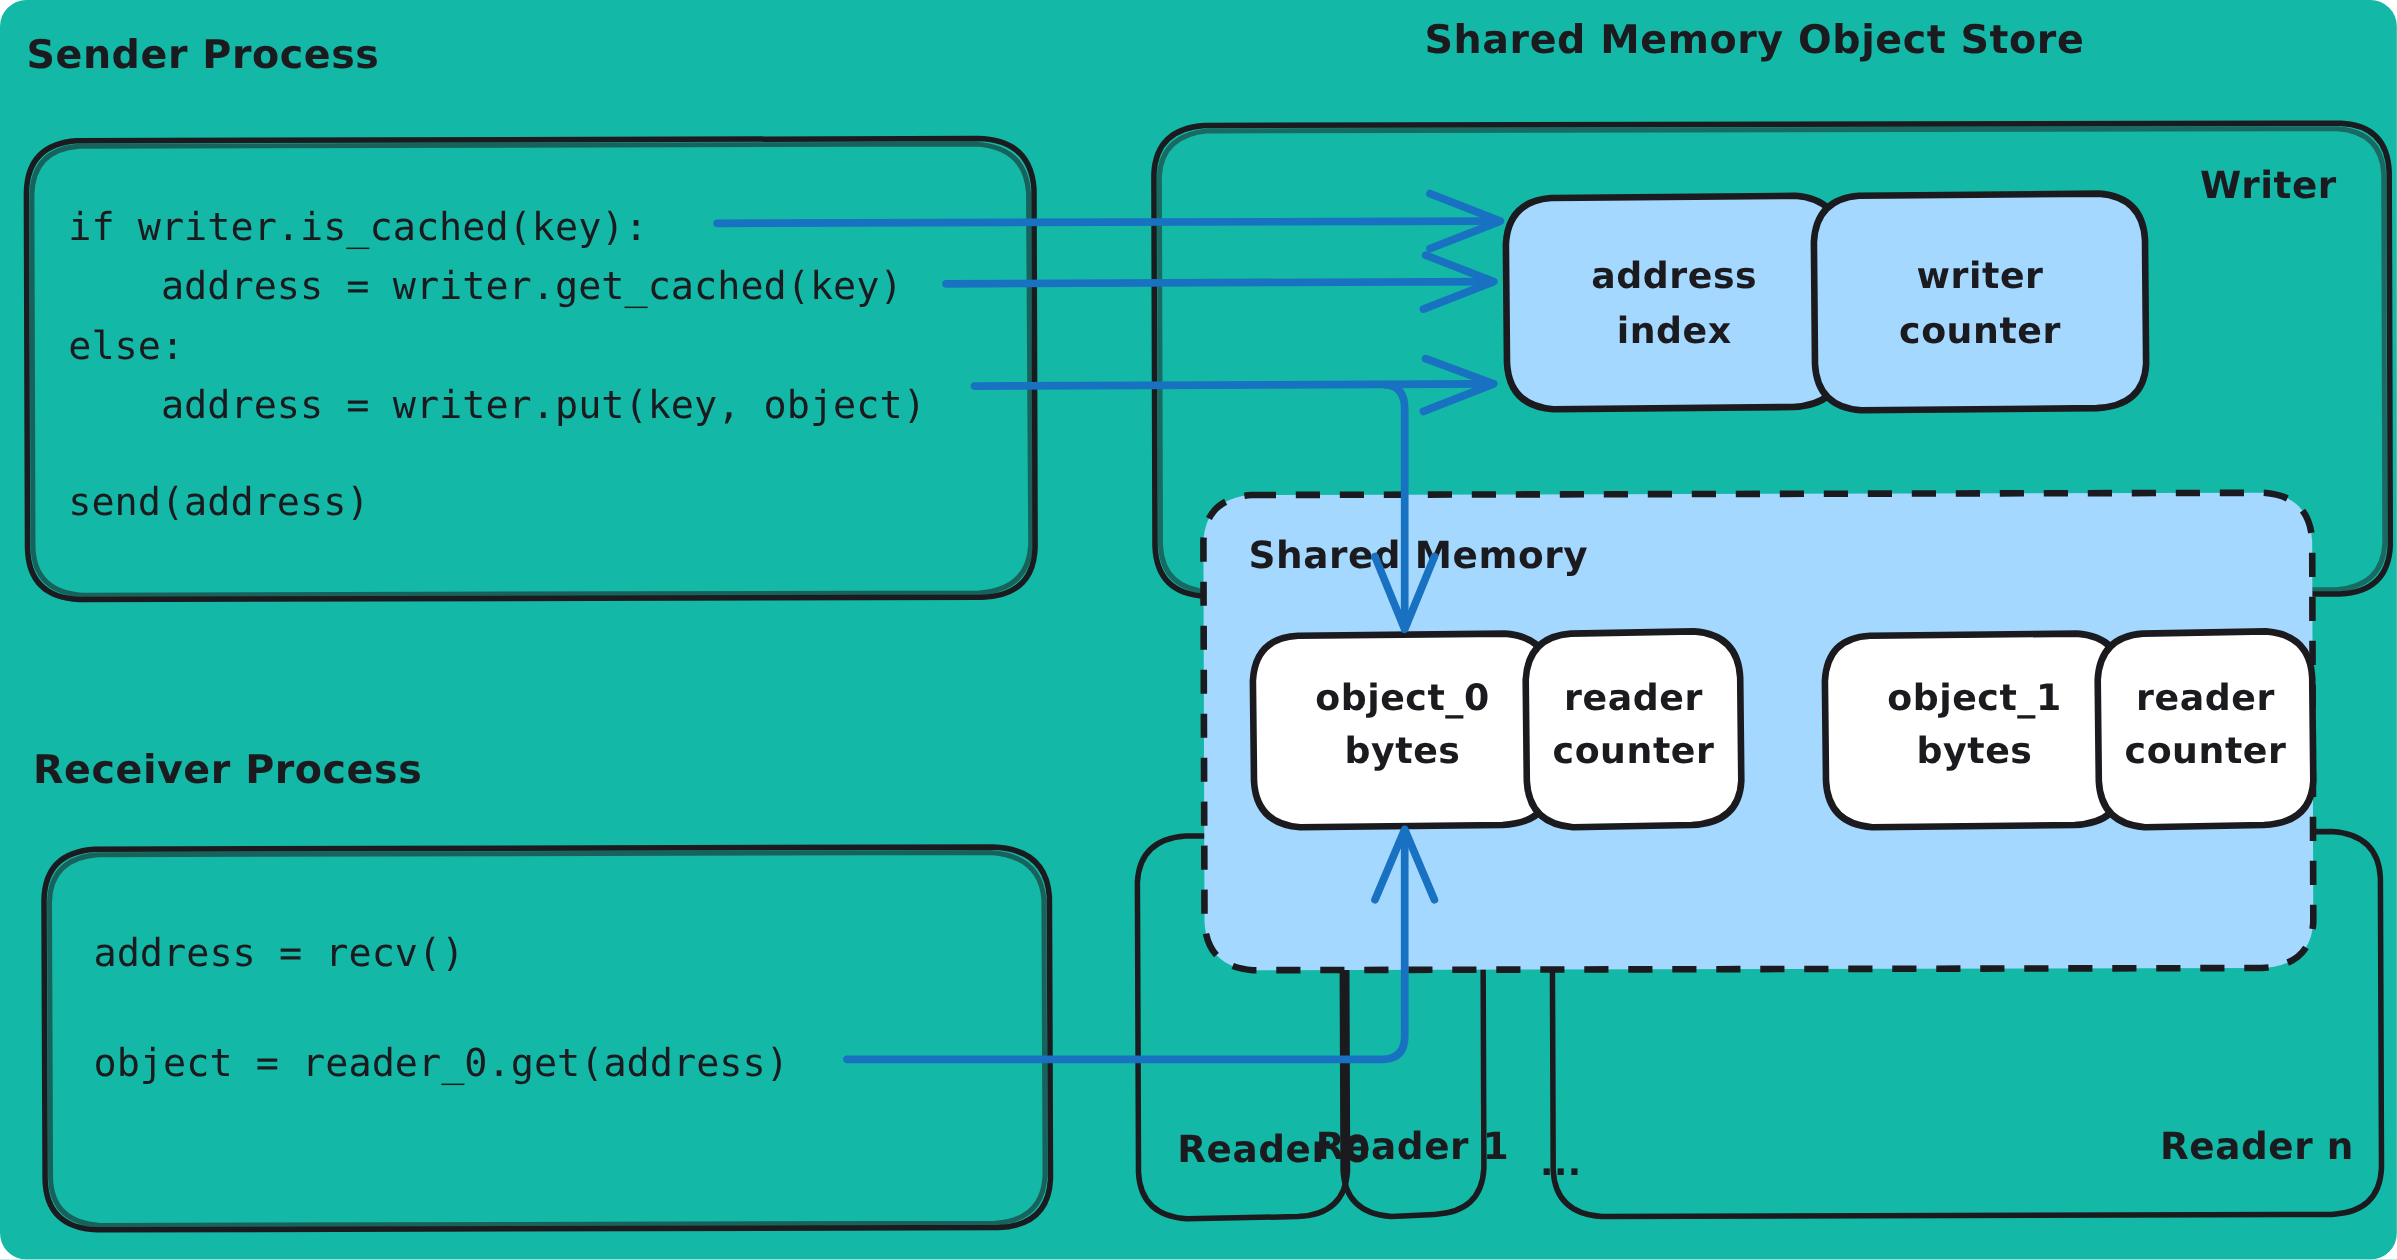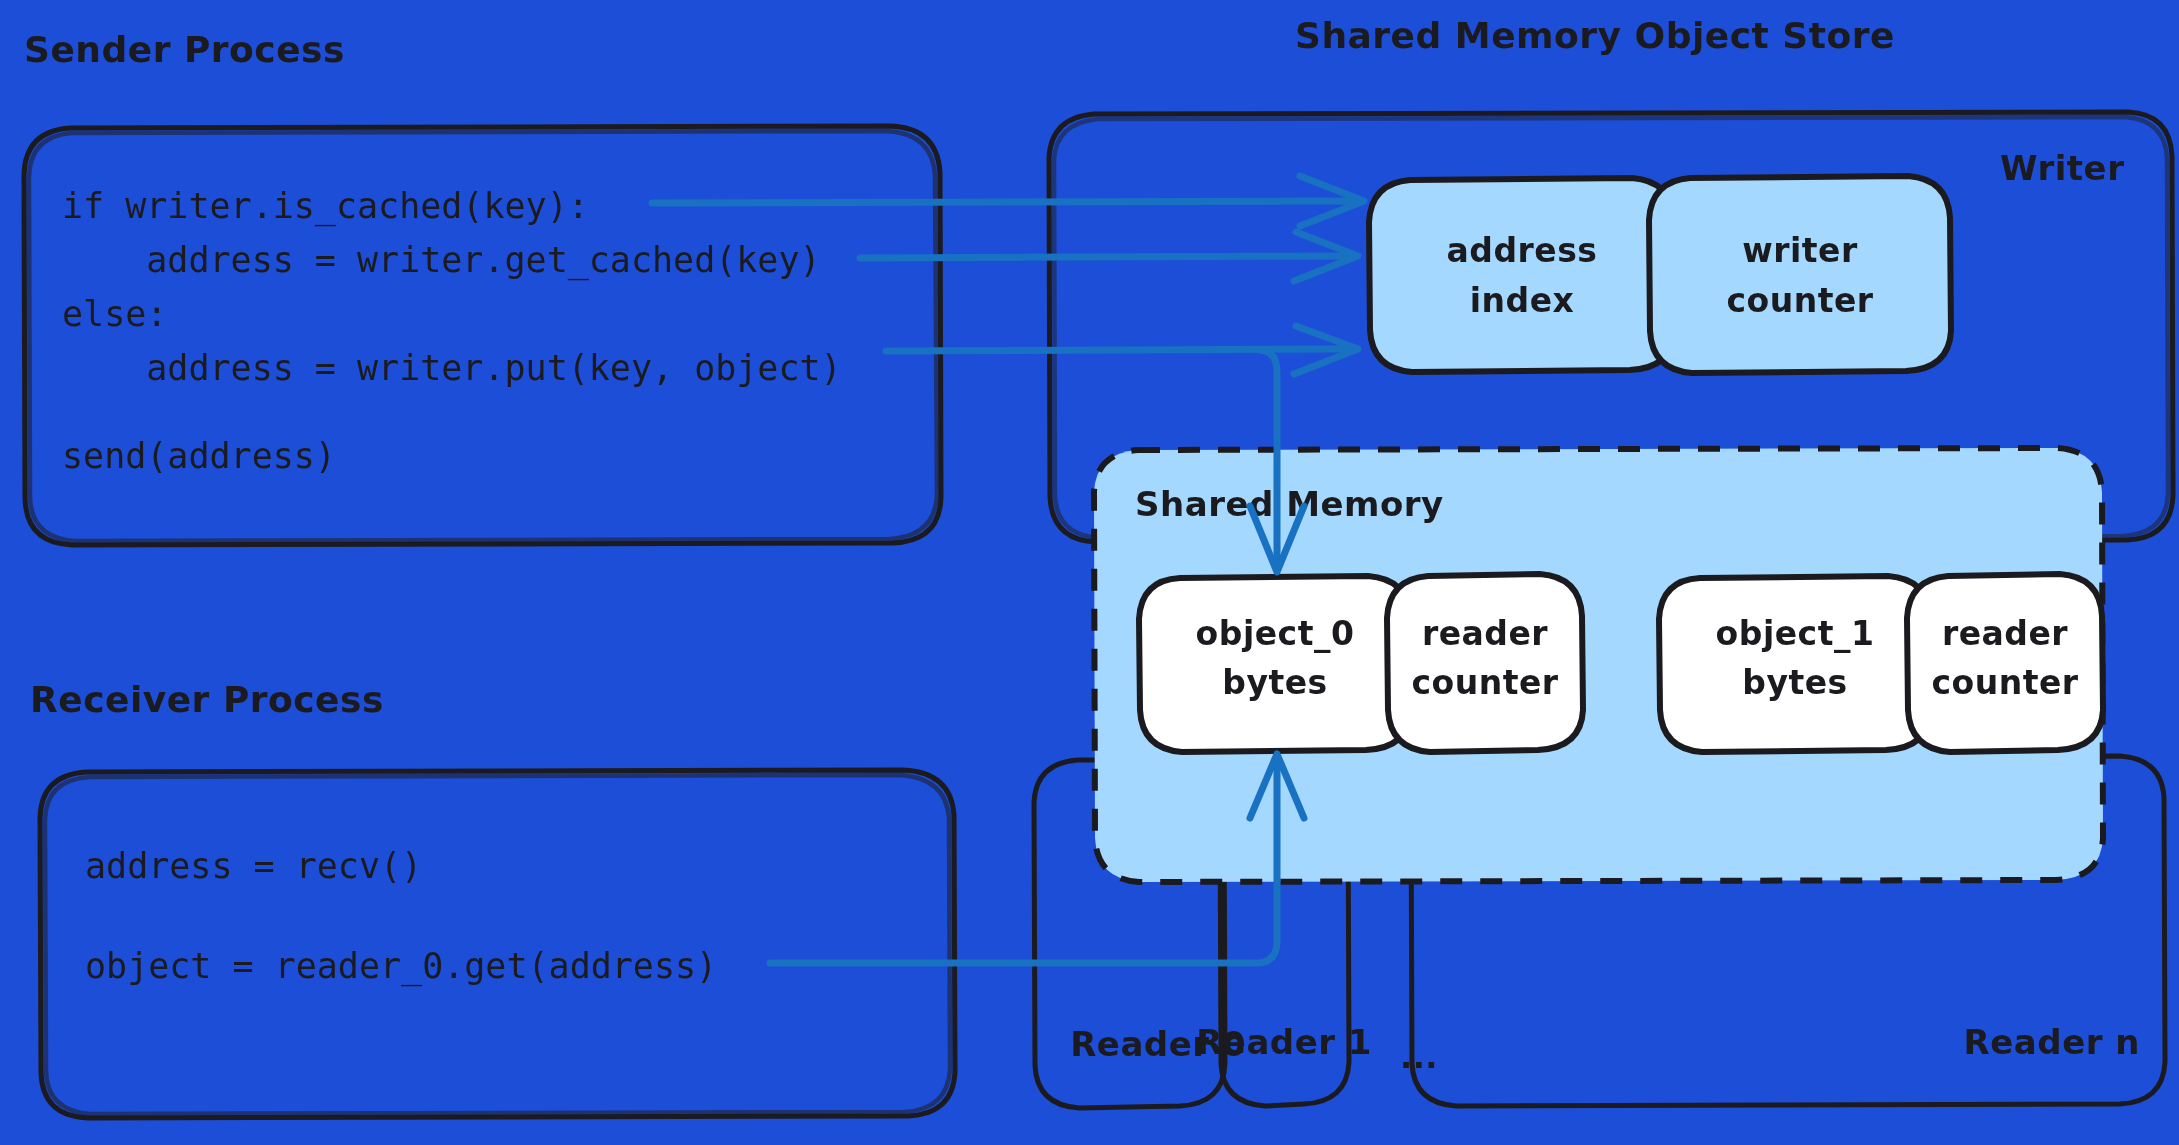--- a/index.html
+++ b/index.html
@@ -8,22 +8,23 @@
     padding: 0;
     background: #ffffff;
   }
   body {
     font-family: "DejaVu Sans", sans-serif;
   }
   #canvas {
     position: relative;
     width: 2179px;
     height: 1145px;
-    background: #1d4ed8;
+    background: #14b8a6;
     overflow: hidden;
+    border-radius: 24px;
   }
   svg#diagram {
     position: absolute;
     left: 0;
     top: 0;
     width: 2179px;
     height: 1145px;
   }
   .hand-label {
     font-family: "DejaVu Sans", sans-serif;

